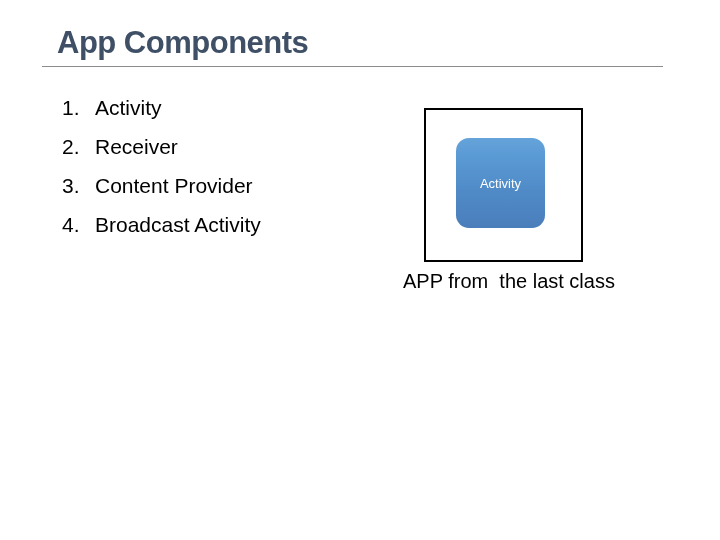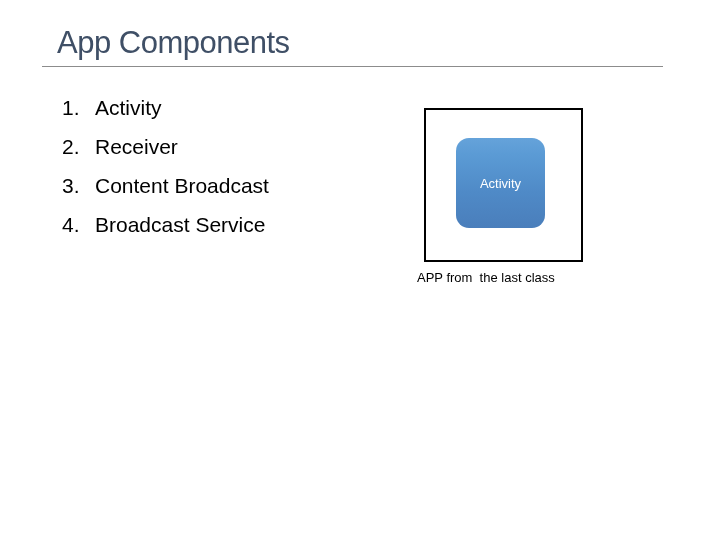--- a/index.html
+++ b/index.html
@@ -11,21 +11,21 @@
   }
   .slide {
     position: relative;
     width: 720px; height: 540px;
     background: #ffffff;
   }
   .slide-title {
     position: absolute;
     left: 57px; top: 24px;
     font-size: 31px;
-    font-weight: normal;
+    font-weight: bold;
     letter-spacing: -0.5px;
     color: #3f4f66;
     line-height: 38px;
     white-space: nowrap;
   }
   .title-underline {
     position: absolute;
     left: 42px; top: 66px;
     width: 621px; height: 1px;
     background: #8c8c8c;
@@ -66,22 +66,22 @@
     align-items: center;
     justify-content: center;
   }
   .activity-node-label {
     color: #ffffff;
     font-size: 13px;
     line-height: 15px;
   }
   .diagram-caption {
     position: absolute;
-    left: 417px; top: 270px;
-    font-size: 13px;
+    left: 403px; top: 270px;
+    font-size: 20px;
     color: #000000;
     white-space: pre;   
   }
 </style>
 </head>
 <body>
 
 <div class="slide">
 
   <div class="slide-title">App Components</div>
@@ -92,25 +92,25 @@
     <li class="list-row">
       <span class="list-number">1.</span>
       <span class="list-label">Activity</span>
     </li>
     <li class="list-row">
       <span class="list-number">2.</span>
       <span class="list-label">Receiver</span>
     </li>
     <li class="list-row">
       <span class="list-number">3.</span>
-      <span class="list-label">Content Broadcast</span>
+      <span class="list-label">Content Provider</span>
     </li>
     <li class="list-row">
       <span class="list-number">4.</span>
-      <span class="list-label">Broadcast Service</span>
+      <span class="list-label">Broadcast Activity</span>
     </li>
   </ol>
 
   <div class="diagram-box">
     <div class="activity-node">
       <span class="activity-node-label">Activity</span>
     </div>
   </div>
 
   <div class="diagram-caption">APP from  the last class</div>

